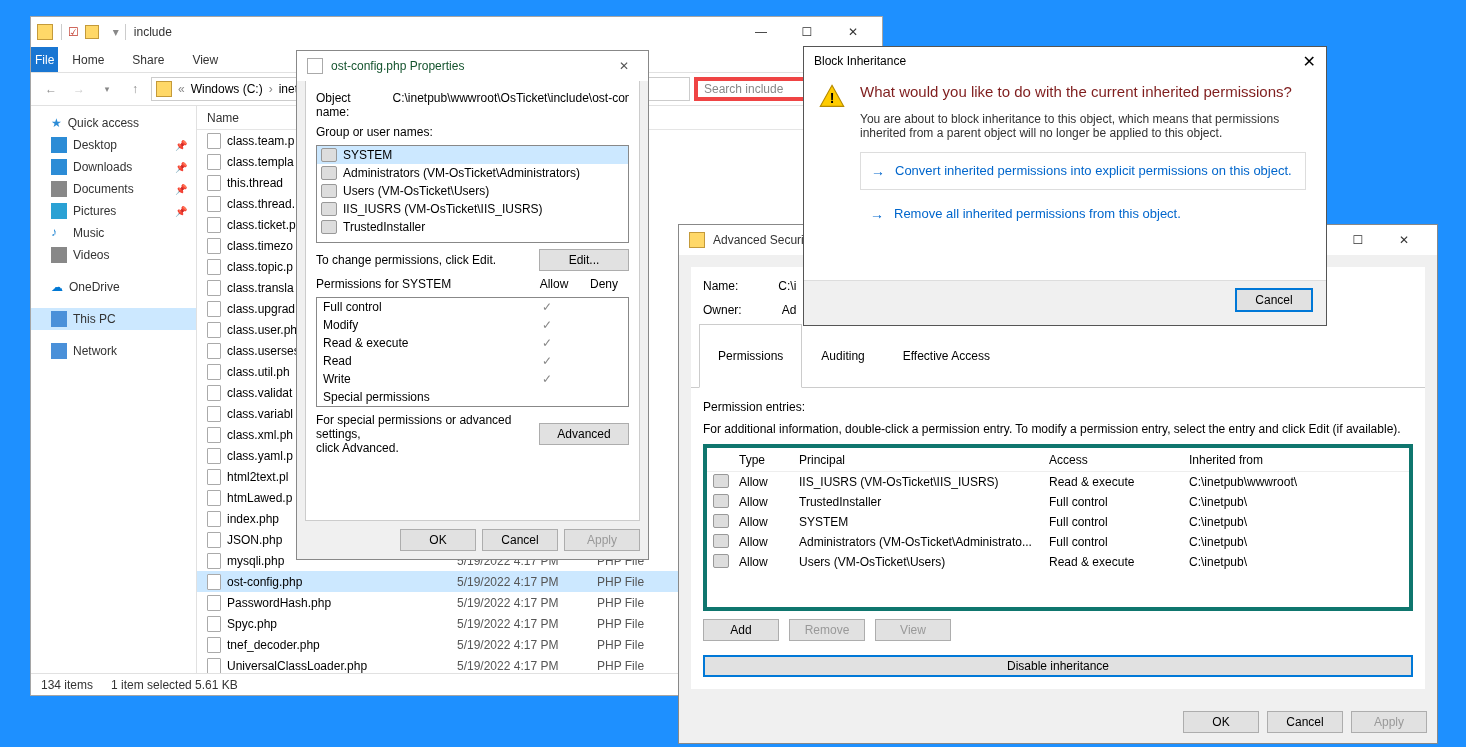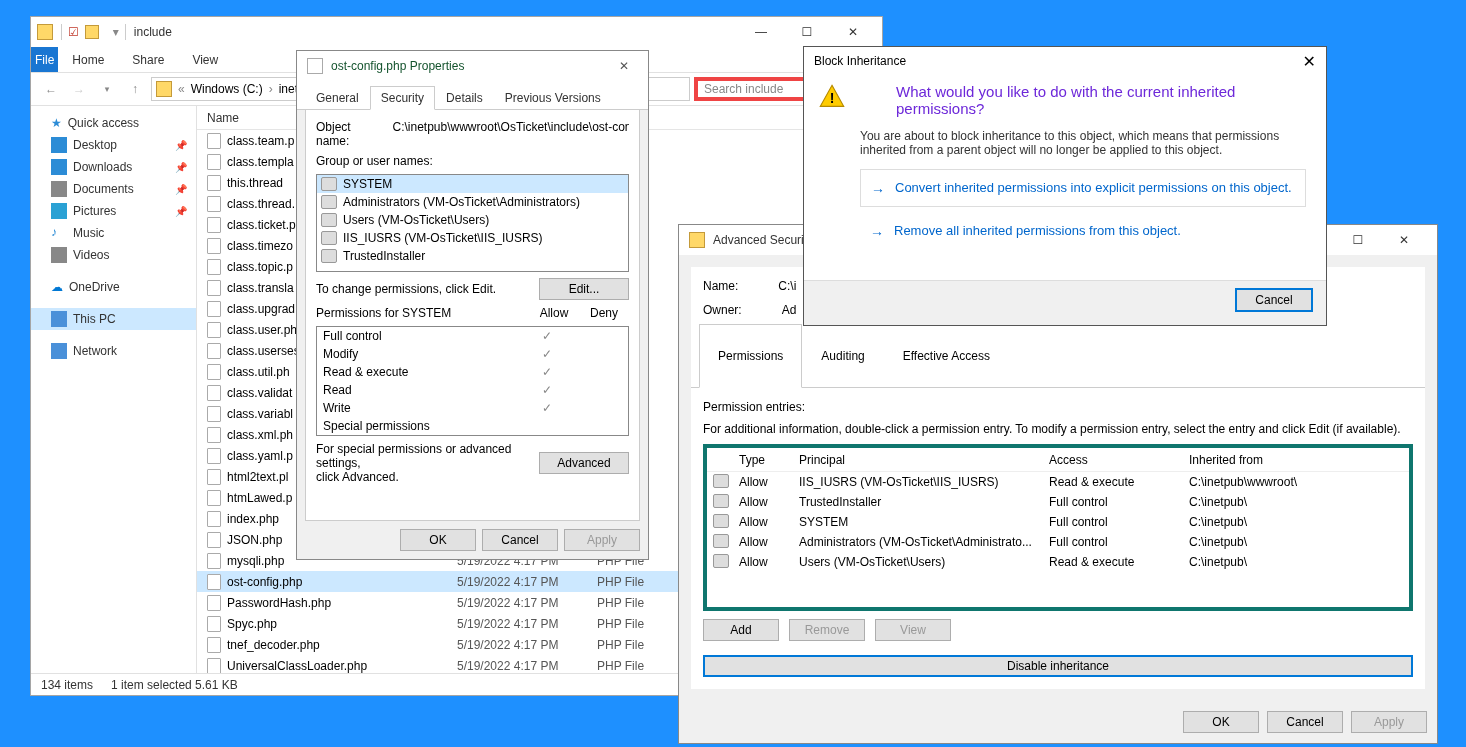--- a/index.html
+++ b/index.html
@@ -106,21 +106,21 @@
 .adv-footer { display:flex; justify-content:flex-end; gap:8px; padding:10px; }
 
 
 .blockinh { position:absolute; left:803px; top:46px; width:524px; height:280px; background:#fff; border:1px solid #555; display:flex; flex-direction:column; }
 .bi-title { height:28px; display:flex; align-items:center; padding:0 10px; }
 .bi-title .t { flex:1; }
 .bi-title .x { font-size:16px; }
 .bi-body { flex:1; padding:8px 20px 8px 14px; display:flex; gap:14px; }
 .warn-ico { width:28px; height:28px; }
 .bi-content { flex:1; display:flex; flex-direction:column; gap:12px; }
-.bi-heading { color:#6d28d9; font-size:15px;margin-left:36px; }
+.bi-heading { color:#7f1d1d; font-size:15px; }
 .bi-option { border:1px solid #ddd; padding:10px 10px; display:flex; gap:10px; align-items:flex-start; }
 .bi-option.noborder { border:none; padding:4px 10px; }
 .arrow { color:#0066cc; font-size:14px; }
 .bi-link { color:#0066cc; font-size:13px; }
 .bi-footer { display:flex; justify-content:flex-end; padding:8px 14px 14px; background:#f0f0f0; border-top:1px solid #ddd;}
 .btn.focus { outline:2px solid #0078d7; outline-offset:-1px; }
 .check { color:#999; }
 </style>
 </head>
 <body>
@@ -555,26 +555,20 @@
     <div class="btn disabled">Apply</div>
   </div>
 </div>
 
 <div class="props">
   <div class="dlg-title">
     <div class="ico"></div>
     <div class="t">ost-config.php Properties</div>
     <div class="x">✕</div>
   </div>
-  <div class="tabs">
-    <div class="tab">General</div>
-    <div class="tab active">Security</div>
-    <div class="tab">Details</div>
-    <div class="tab">Previous Versions</div>
-  </div>
   <div class="props-body">
     <div class="obj-row">
       <span>Object name:</span>
       <span style="white-space:nowrap;overflow:hidden;">C:\inetpub\wwwroot\OsTicket\include\ost-config.p</span>
     </div>
     <div>Group or user names:</div>
     <div class="group-list" id="group-list">
         <div class="group-item sel">
           <span class="grp-ico"></span>
           <span>SYSTEM</span>

